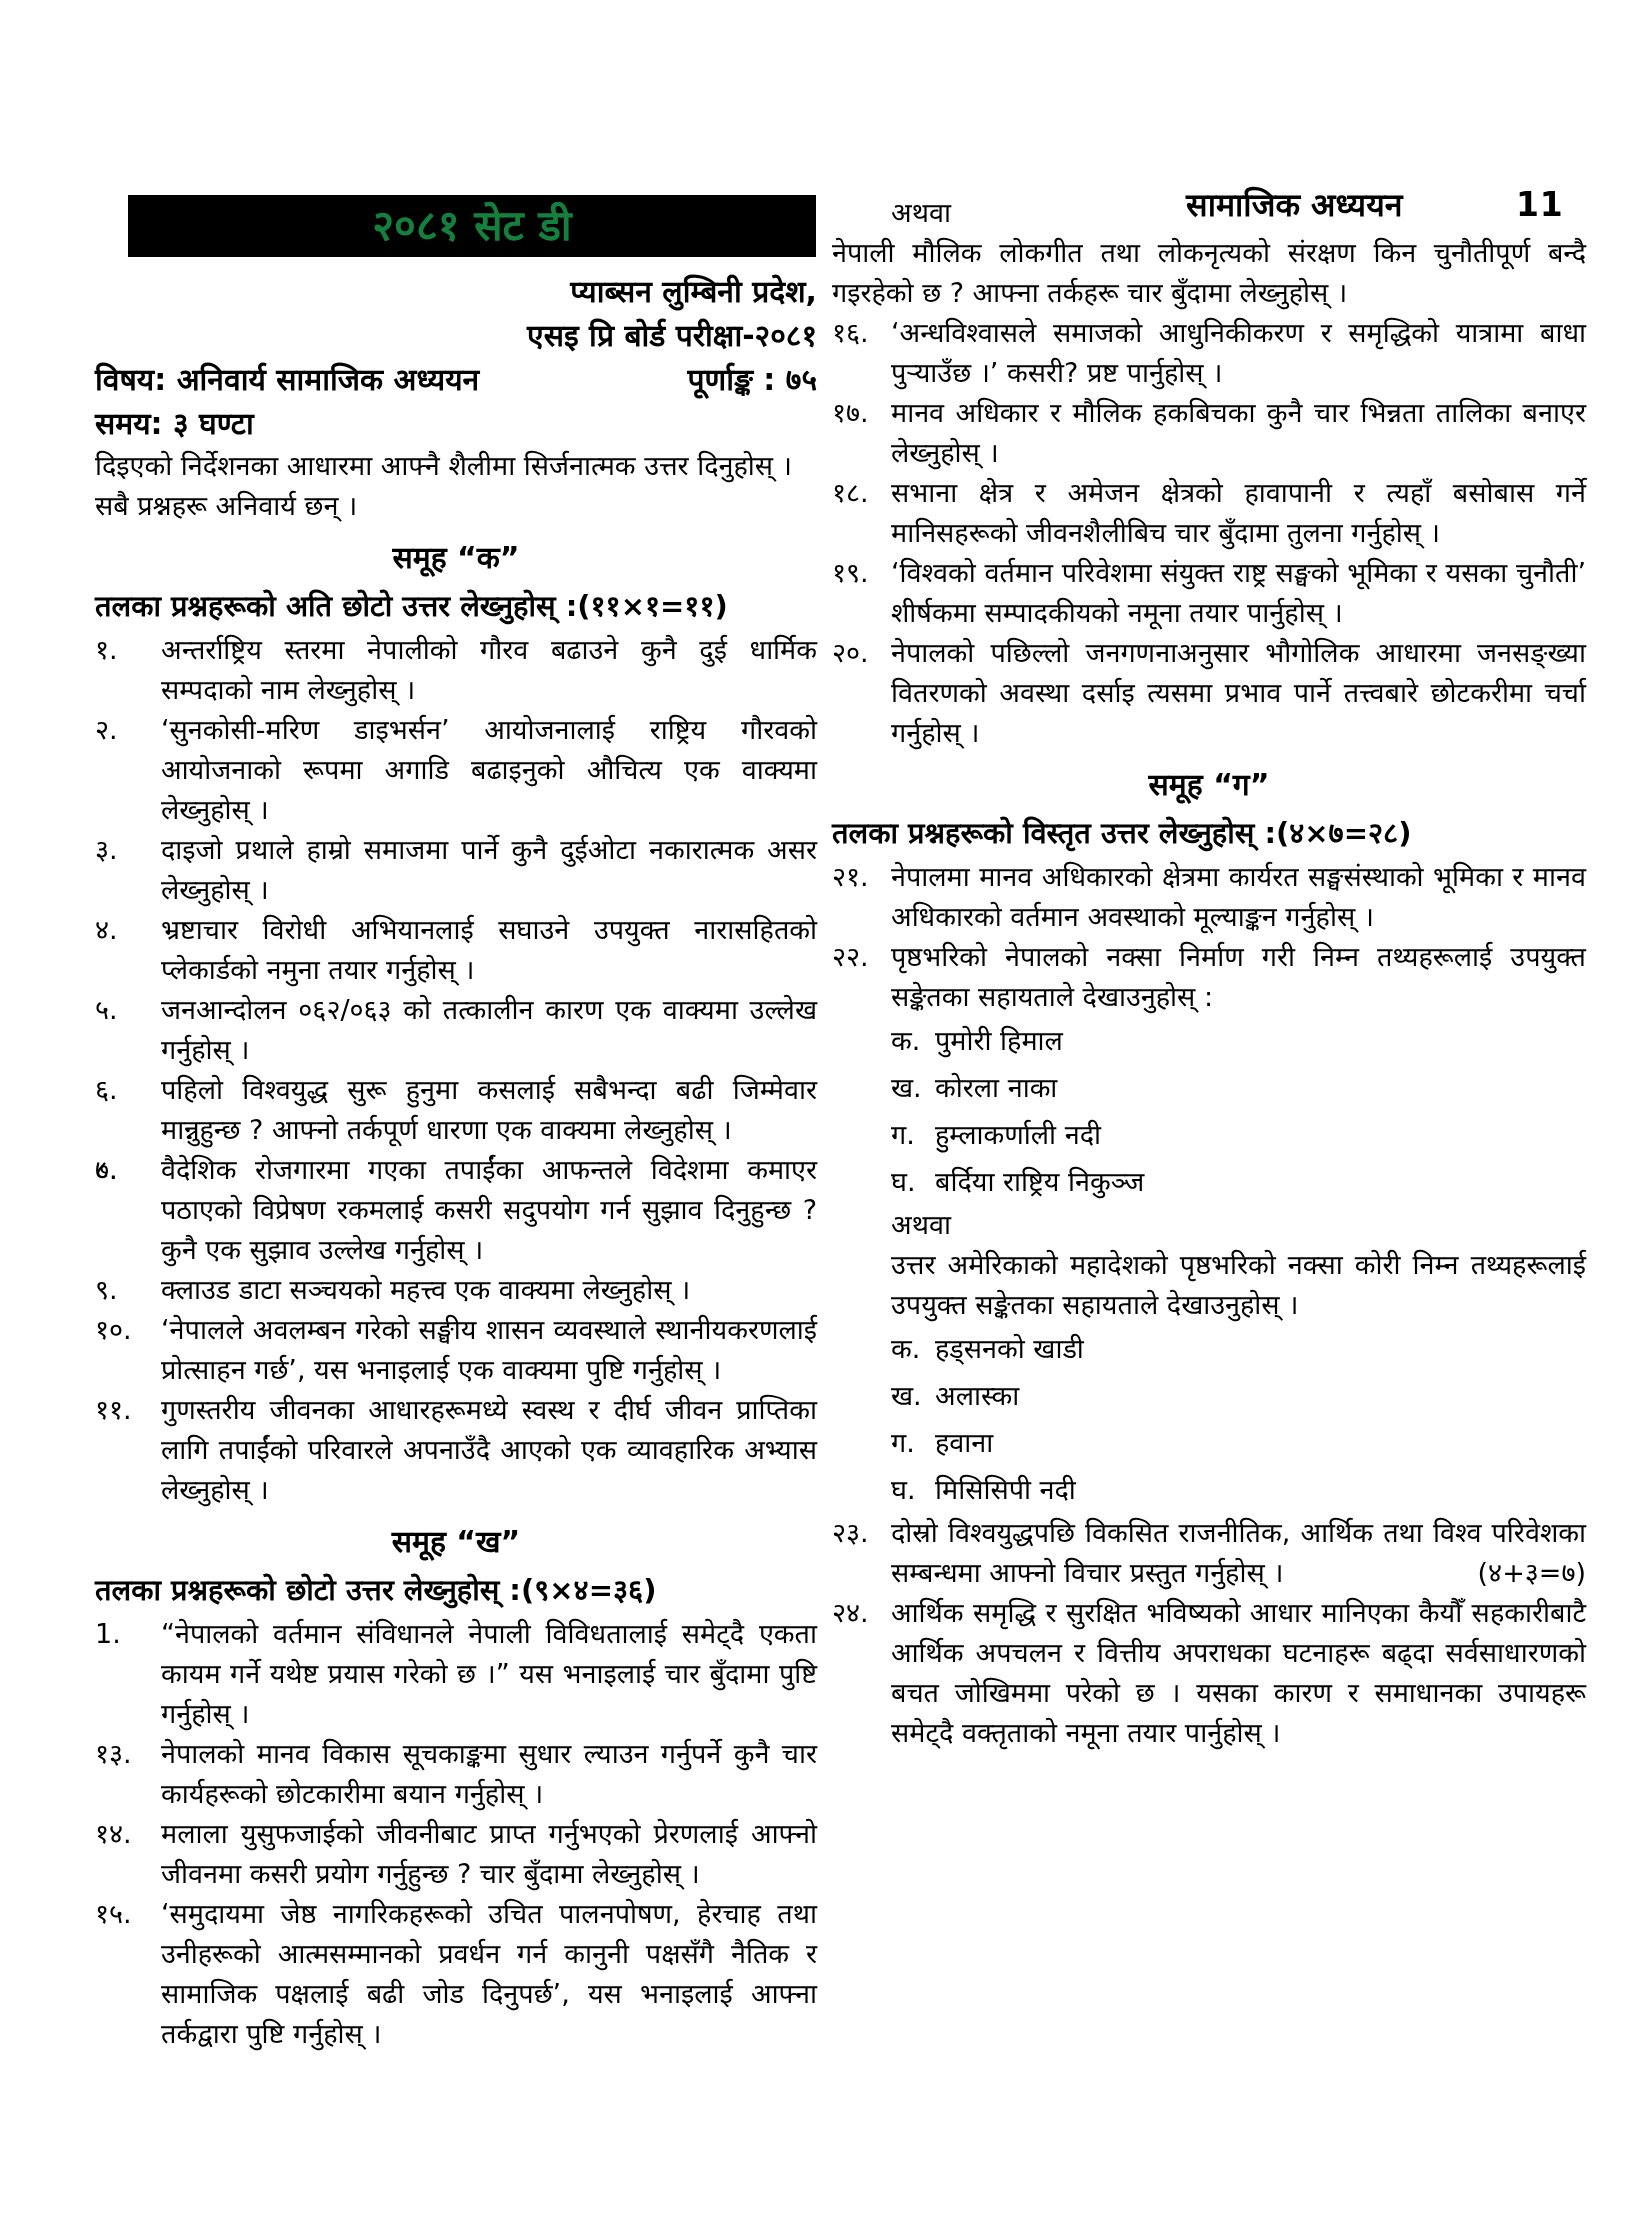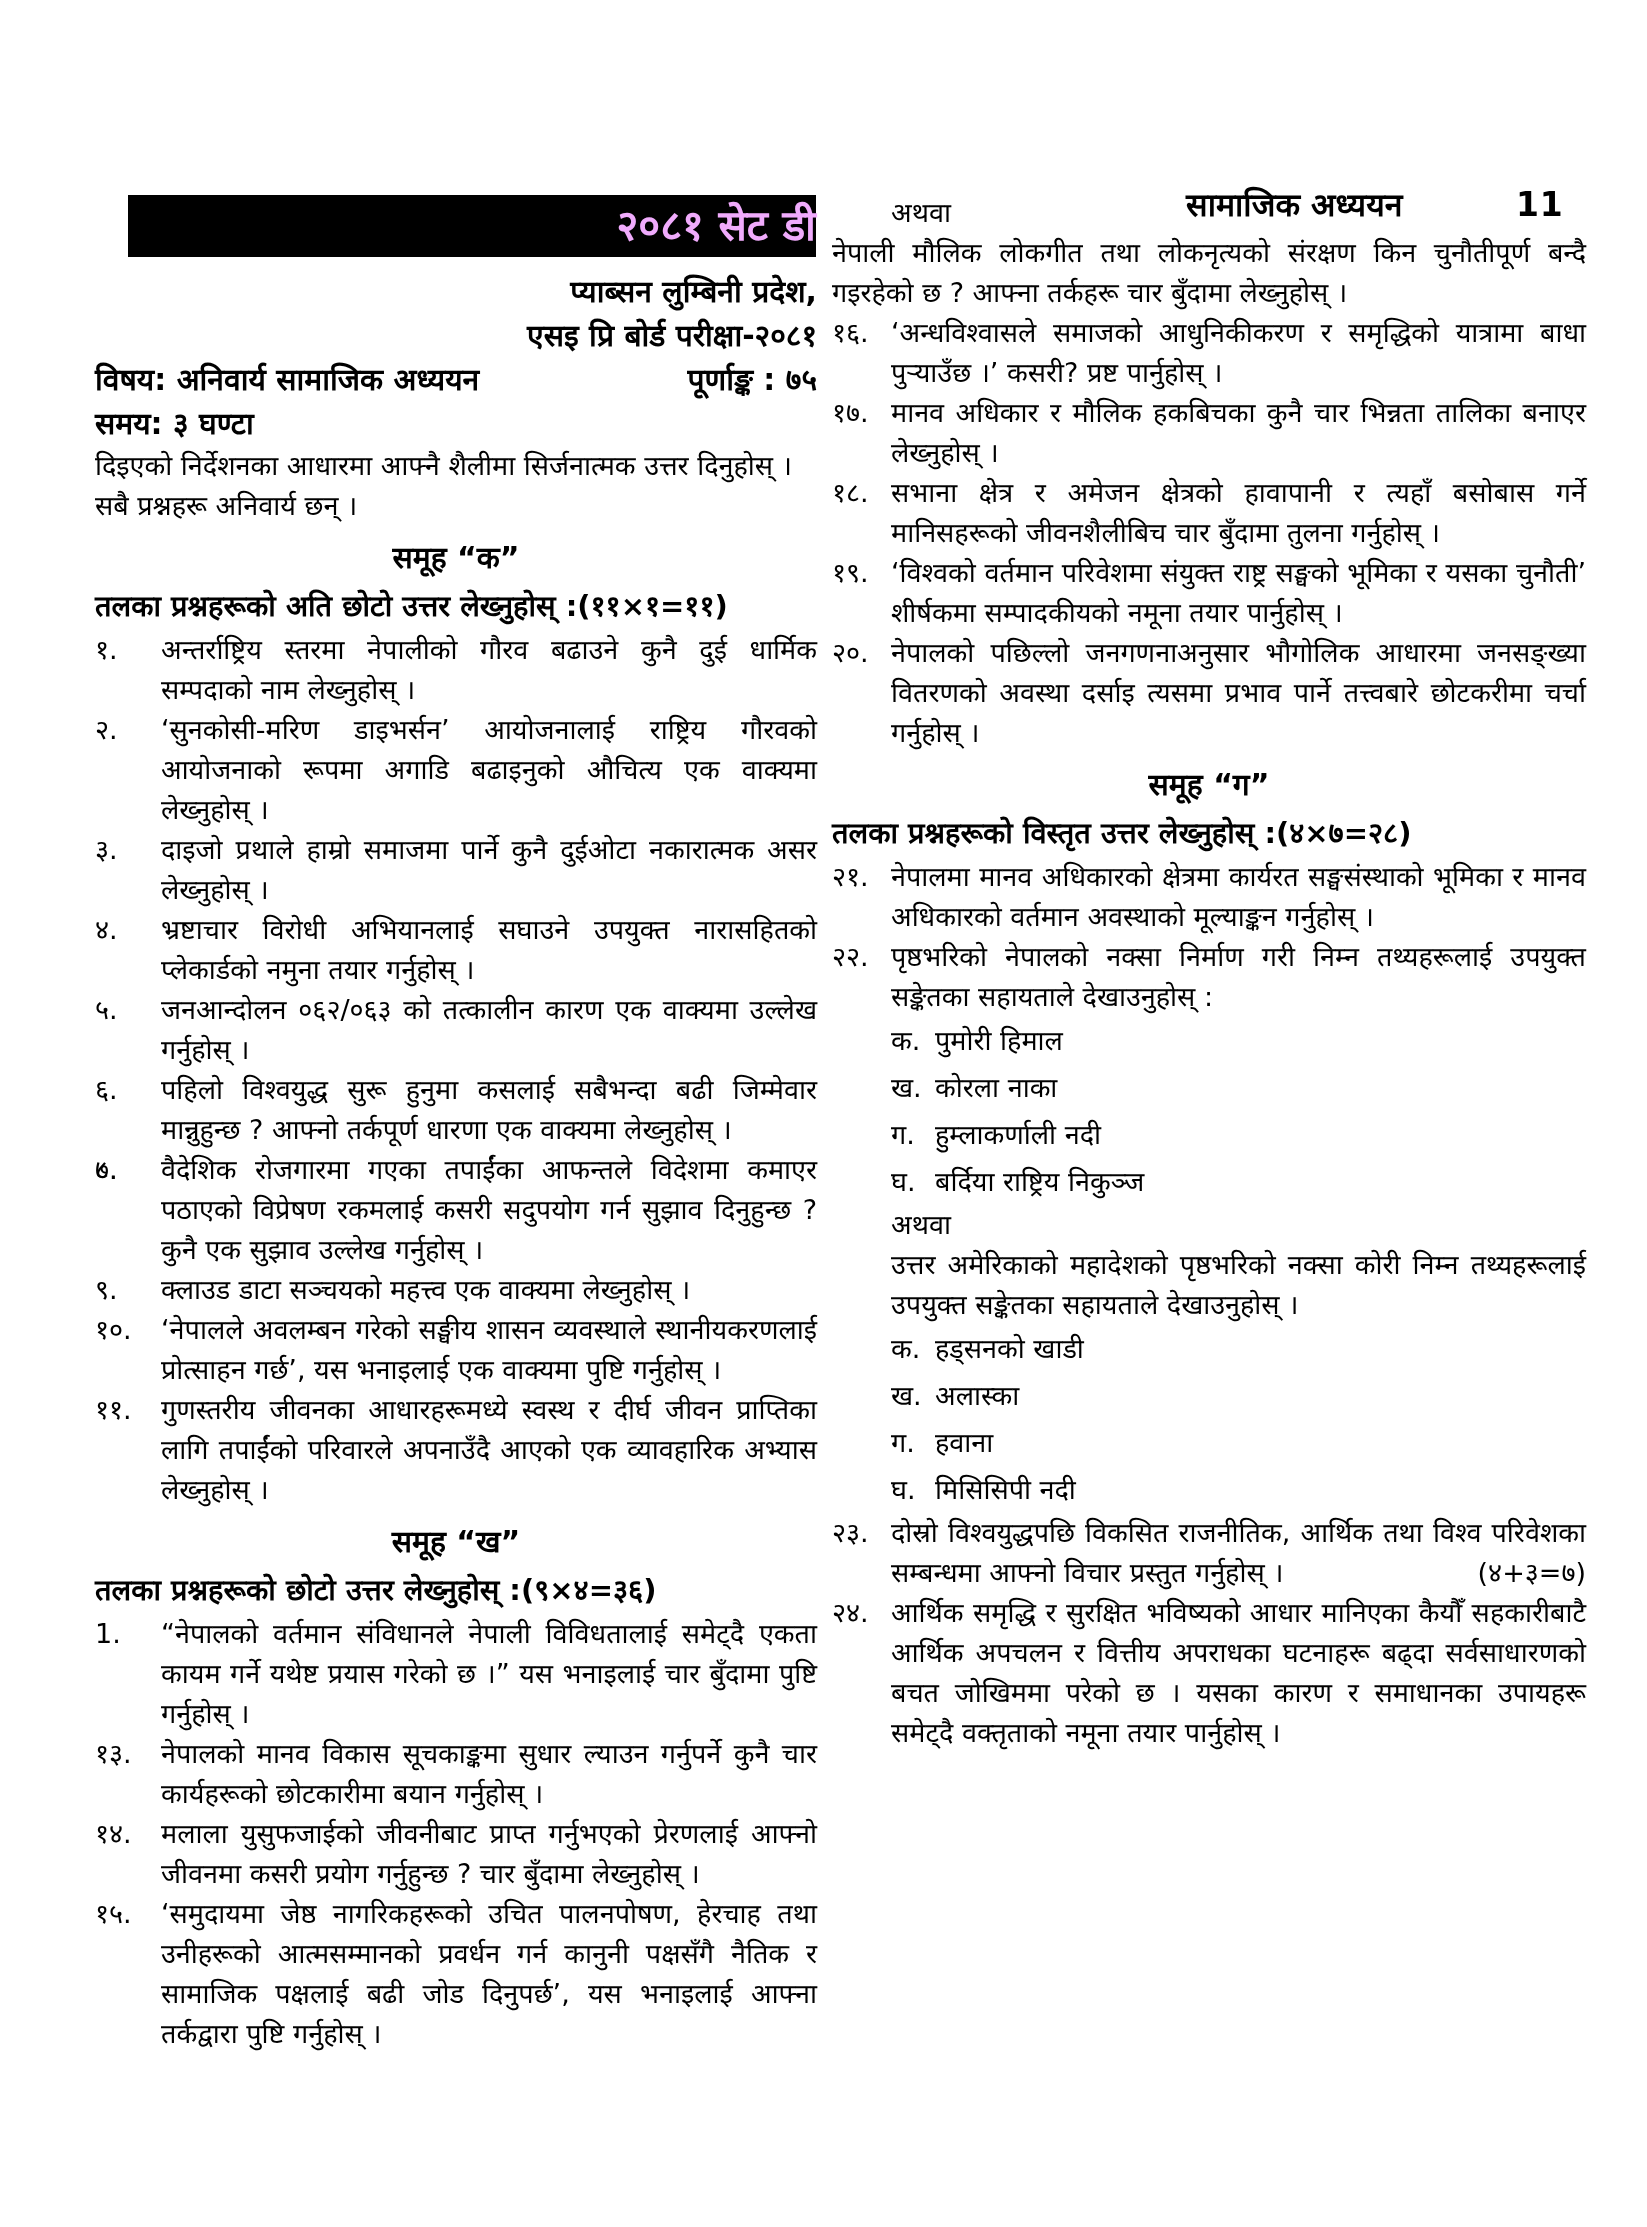--- a/index.html
+++ b/index.html
@@ -36,26 +36,26 @@
     position: absolute;
     top: 193px;
     font-size: 27px;
     line-height: 40px;
   }
   .col-left  { left: 95px;  width: 722px; }
   .col-right { left: 832px; width: 754px; }
 
   .title-box {
     background: #000000;
-    color: #f0abfc;
+    color: #15803d;
     font-weight: bold;
     font-size: 42px;
     line-height: 62px;
     height: 62px;
-    text-align: right;
+    text-align: center;
     margin: 1.5px 0 13.6px 33px;
     width: 688px;
     box-sizing: border-box;
   }
   .center-bold {
     text-align: right;
     font-weight: bold;
     font-size: 30px;
     line-height: 44px;
   }

